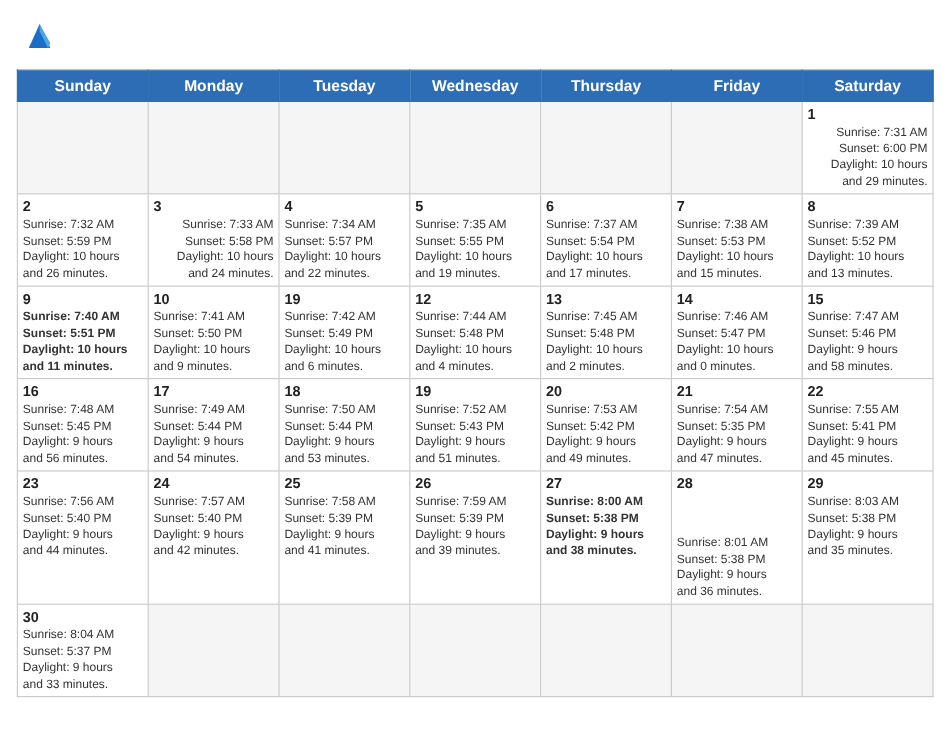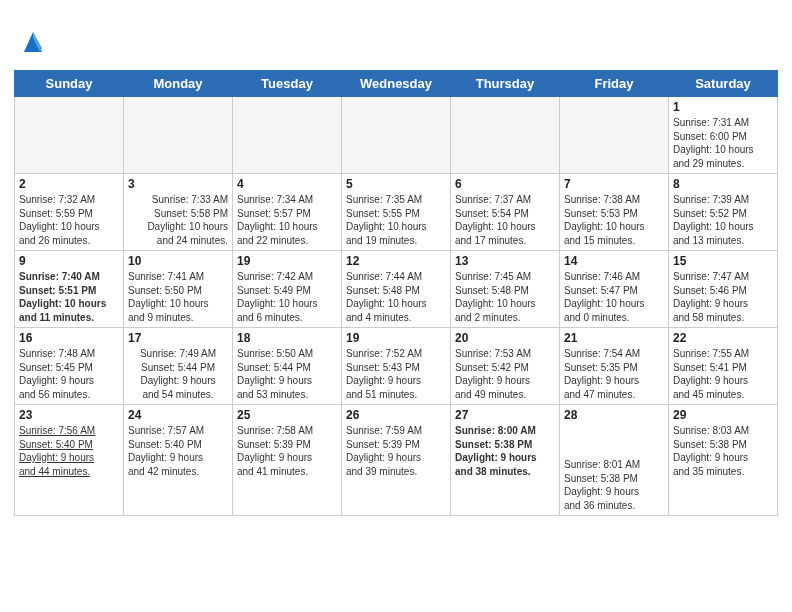--- a/index.html
+++ b/index.html
@@ -7,21 +7,21 @@
       font-family: Arial, sans-serif;
       background: #fff;
       width: 792px;
       height: 612px;
       overflow: hidden;
     }
     .page {
       width: 792px;
       min-height: 612px;
       background: #fff;
-      padding: 24px 14px 10px 14px;
+      padding: 12px 14px 10px 14px;
     }
     .header {
       display: flex;
       justify-content: space-between;
       align-items: flex-start;
       margin-bottom: 8px;
     }
     .logo {
       display: flex;
       align-items: center;
@@ -138,21 +138,21 @@
     <tbody id="calendar-body">
     <tr>
           <td class="empty"></td>
           <td class="empty"></td>
           <td class="empty"></td>
           <td class="empty"></td>
           <td class="empty"></td>
           <td class="empty"></td>
           <td>
             <span class="day-num">1</span>
-            <div class="day-info" style="white-space: pre-line;">Sunrise: 7:31 AM
+            <div class="day-info" style="white-space: pre-line; text-align: right;">Sunrise: 7:31 AM
 Sunset: 6:00 PM
 Daylight: 10 hours
 and 29 minutes.</div>
           </td>
         </tr>
         <tr>
           <td>
             <span class="day-num">2</span>
             <div class="day-info" style="white-space: pre-line;">Sunrise: 7:32 AM
 Sunset: 5:59 PM
@@ -256,28 +256,28 @@
         <tr>
           <td>
             <span class="day-num">16</span>
             <div class="day-info" style="white-space: pre-line;">Sunrise: 7:48 AM
 Sunset: 5:45 PM
 Daylight: 9 hours
 and 56 minutes.</div>
           </td>
           <td>
             <span class="day-num">17</span>
-            <div class="day-info" style="white-space: pre-line; text-align: center;">Sunrise: 7:49 AM
+            <div class="day-info" style="white-space: pre-line;">Sunrise: 7:49 AM
 Sunset: 5:44 PM
 Daylight: 9 hours
 and 54 minutes.</div>
           </td>
           <td>
             <span class="day-num">18</span>
-            <div class="day-info" style="white-space: pre-line;">Sunrise: 5:50 AM
+            <div class="day-info" style="white-space: pre-line;">Sunrise: 7:50 AM
 Sunset: 5:44 PM
 Daylight: 9 hours
 and 53 minutes.</div>
           </td>
           <td>
             <span class="day-num">19</span>
             <div class="day-info" style="white-space: pre-line;">Sunrise: 7:52 AM
 Sunset: 5:43 PM
 Daylight: 9 hours
 and 51 minutes.</div>
@@ -300,21 +300,21 @@
             <span class="day-num">22</span>
             <div class="day-info" style="white-space: pre-line;">Sunrise: 7:55 AM
 Sunset: 5:41 PM
 Daylight: 9 hours
 and 45 minutes.</div>
           </td>
         </tr>
         <tr>
           <td>
             <span class="day-num">23</span>
-            <div class="day-info" style="white-space: pre-line; text-decoration: underline;">Sunrise: 7:56 AM
+            <div class="day-info" style="white-space: pre-line;">Sunrise: 7:56 AM
 Sunset: 5:40 PM
 Daylight: 9 hours
 and 44 minutes.</div>
           </td>
           <td>
             <span class="day-num">24</span>
             <div class="day-info" style="white-space: pre-line;">Sunrise: 7:57 AM
 Sunset: 5:40 PM
 Daylight: 9 hours
 and 42 minutes.</div>
@@ -347,16 +347,31 @@
 Daylight: 9 hours
 and 36 minutes.</div>
           </td>
           <td>
             <span class="day-num">29</span>
             <div class="day-info" style="white-space: pre-line;">Sunrise: 8:03 AM
 Sunset: 5:38 PM
 Daylight: 9 hours
 and 35 minutes.</div>
           </td>
+        </tr>
+        <tr class="last-row">
+          <td>
+            <span class="day-num">30</span>
+            <div class="day-info" style="white-space: pre-line;">Sunrise: 8:04 AM
+Sunset: 5:37 PM
+Daylight: 9 hours
+and 33 minutes.</div>
+          </td>
+          <td class="empty"></td>
+          <td class="empty"></td>
+          <td class="empty"></td>
+          <td class="empty"></td>
+          <td class="empty"></td>
+          <td class="empty"></td>
         </tr>
       </tbody>
   </table>
 </div>
 
 </body></html>

